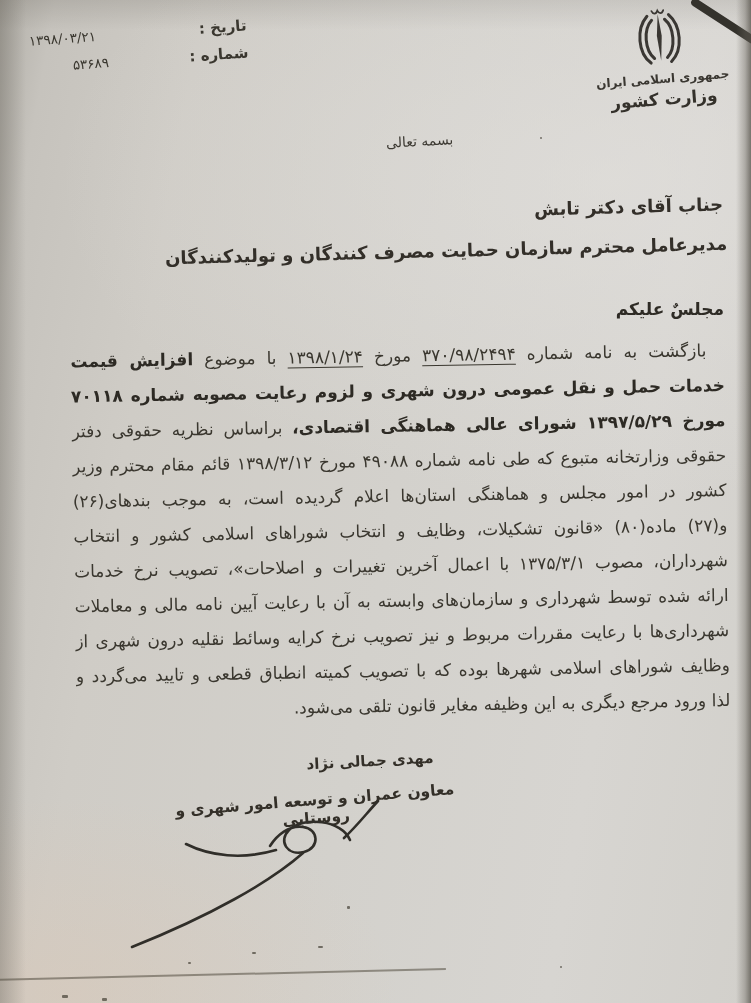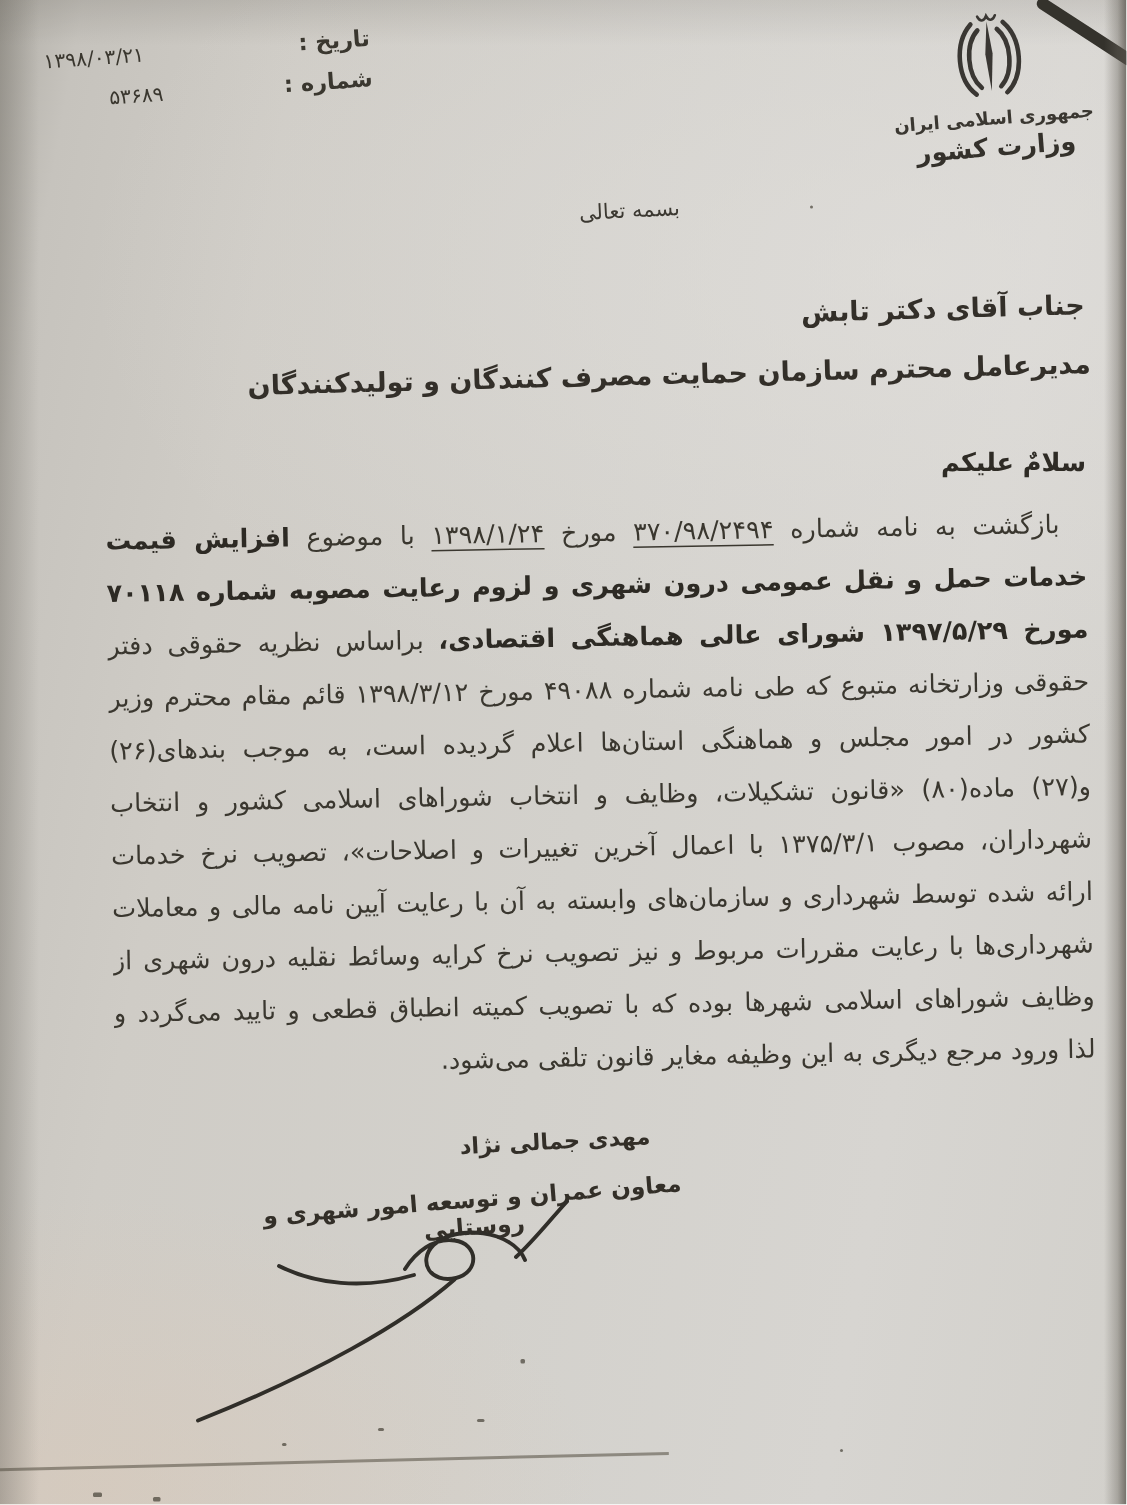--- a/index.html
+++ b/index.html
@@ -88,21 +88,21 @@
       <span class="lab">شماره :</span>
       <span class="val">۵۳۶۸۹</span>
     </div>
   </div>
 
   <div class="abs besm">بسمه تعالی</div>
 
   <div class="abs recipient1">جناب آقای دکتر تابش</div>
   <div class="abs recipient2">مدیرعامل محترم سازمان حمایت مصرف کنندگان و تولیدکنندگان</div>
 
-  <div class="abs salam">سلامٌ علیکم</div>
+  <div class="abs salam">مجلسٌ علیکم</div>
 
   <div class="abs body-text">
       <div class="body-line" style="padding-right: 18px;"><span>بازگشت به نامه شماره </span><span class="u">۳۷۰/۹۸/۲۴۹۴</span><span> مورخ </span><span class="u">۱۳۹۸/۱/۲۴</span><span> با موضوع </span><span class="b">افزایش قیمت</span></div>
       <div class="body-line"><span class="b">خدمات حمل و نقل عمومی درون شهری و لزوم رعایت مصوبه شماره ۷۰۱۱۸</span></div>
       <div class="body-line"><span class="b">مورخ ۱۳۹۷/۵/۲۹ شورای عالی هماهنگی اقتصادی،</span><span> براساس نظریه حقوقی دفتر</span></div>
       <div class="body-line"><span>حقوقی وزارتخانه متبوع که طی نامه شماره ۴۹۰۸۸ مورخ ۱۳۹۸/۳/۱۲ قائم مقام محترم وزیر</span></div>
       <div class="body-line"><span>کشور در امور مجلس و هماهنگی استان‌ها اعلام گردیده است، به موجب بندهای(۲۶)</span></div>
       <div class="body-line"><span>و(۲۷) ماده(۸۰) «قانون تشکیلات، وظایف و انتخاب شوراهای اسلامی کشور و انتخاب</span></div>
       <div class="body-line"><span>شهرداران، مصوب ۱۳۷۵/۳/۱ با اعمال آخرین تغییرات و اصلاحات»، تصویب نرخ خدمات</span></div>
       <div class="body-line"><span>ارائه شده توسط شهرداری و سازمان‌های وابسته به آن با رعایت آیین نامه مالی و معاملات</span></div>

